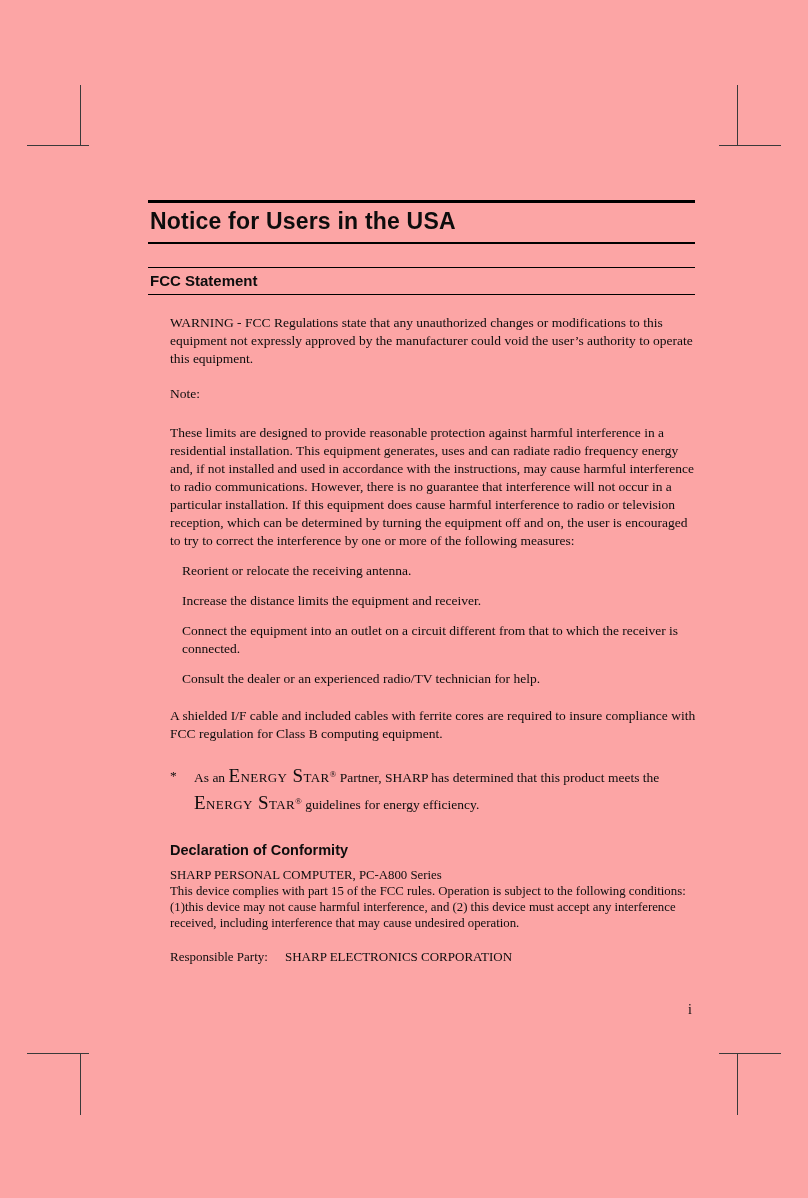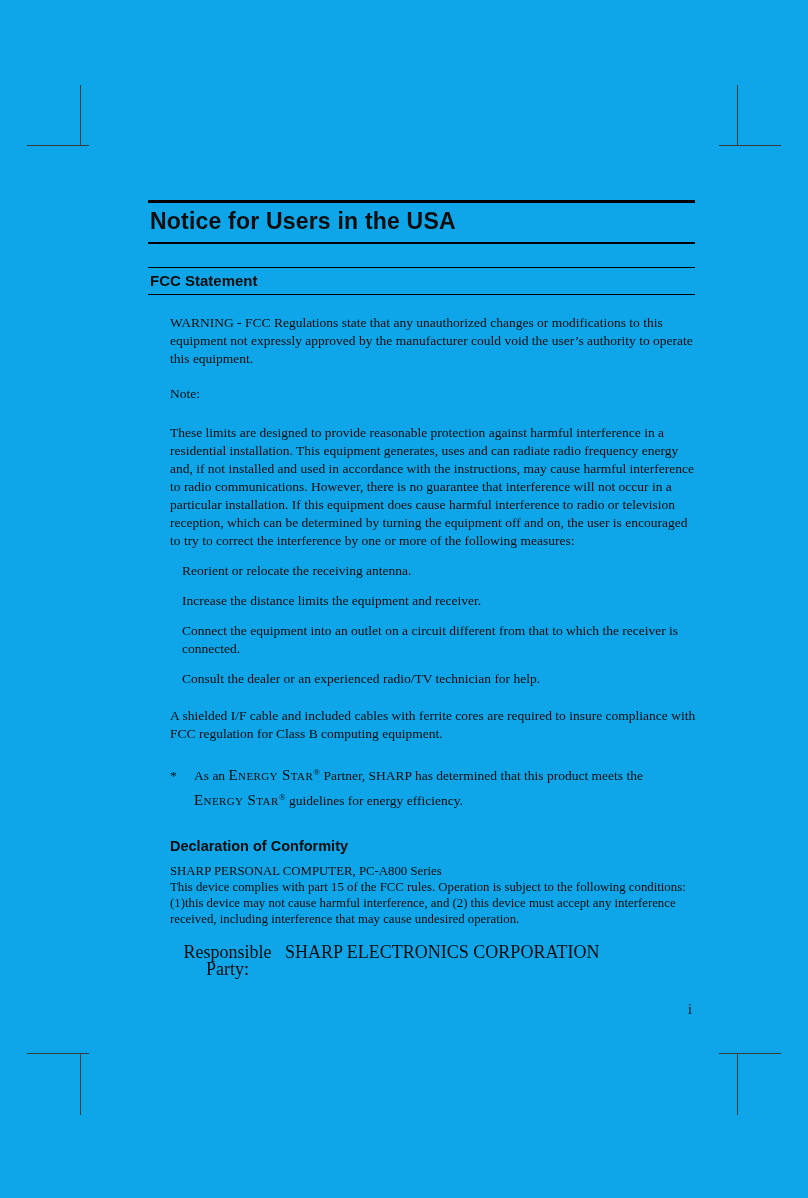--- a/index.html
+++ b/index.html
@@ -4,21 +4,21 @@
 <style>
   html, body {
     margin: 0;
     padding: 0;
     background: #ffffff;
   }
   .sheet {
     position: relative;
     width: 808px;
     height: 1198px;
-    background: #0ea5e9;
+    background: #fca5a5;
     font-family: "Liberation Serif", serif;
     color: #0d0d0d;
     overflow: hidden;
   }
   
   .crop {
     position: absolute;
     background: #3a3a3a;
   }
   .crop.v { width: 1px; }
@@ -81,21 +81,21 @@
 
   .estar-row {
     display: flex;
     margin-top: 20px;
     line-height: 25px;
   }
   .estar-bullet { width: 24px; flex: 0 0 24px; }
   .estar-text { width: 500px; }
   .smallcaps {
     font-variant: small-caps;
-    font-size: 15px;
+    font-size: 19px;
     letter-spacing: 0.4px;
   }
   .reg {
     font-size: 9px;
     vertical-align: super;
     line-height: 0;
   }
 
   .decl-heading {
     margin: 24px 0 0 0;
@@ -106,23 +106,22 @@
   .decl-body {
     margin-top: 8px;
     font-size: 12.8px;
     line-height: 16px;
   }
   .decl-body p { margin: 0; }
 
   .resp-row {
     display: flex;
     margin-top: 17px;
-    font-size: 18px;
+    font-size: 13px;
     line-height: 17px;
-    text-align: center;
   }
   .resp-label { width: 115px; flex: 0 0 115px; }
   .resp-lines p { margin: 0; }
 
   .page-number {
     position: absolute;
     left: 688px;
     top: 1002px;
     font-family: "Liberation Serif", serif;
     font-size: 14px;

